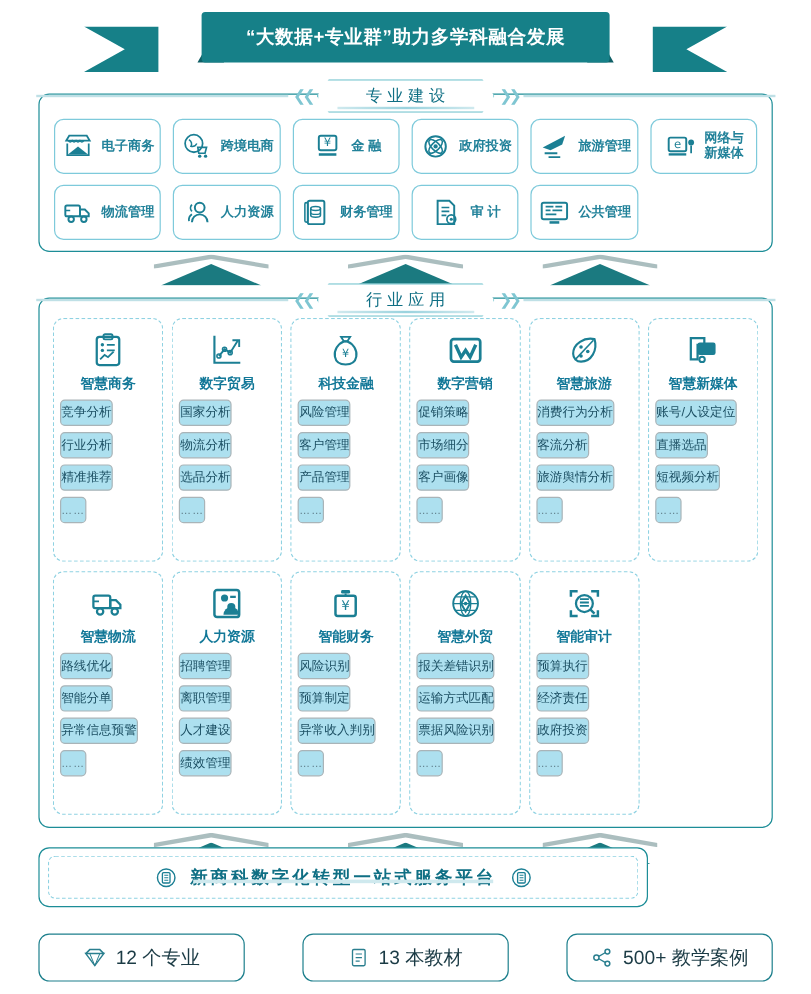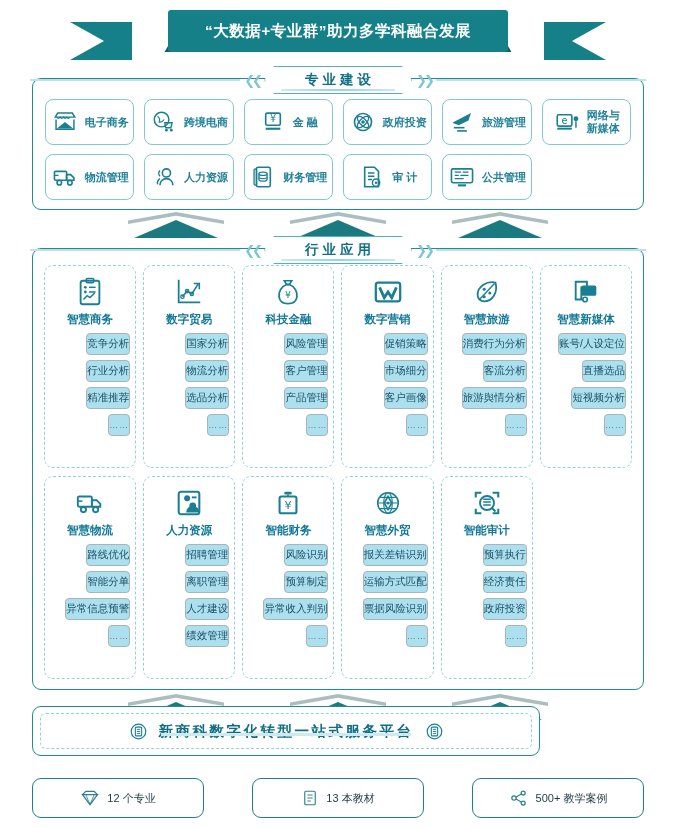--- a/index.html
+++ b/index.html
@@ -47,21 +47,21 @@
     display:flex;align-items:center;justify-content:center;
     z-index:5;
   }
   .hex{
     position:relative;background:#ffffff;border:1.4px solid #4fb4c0;
     height:26px;min-width:122px;padding:0 12px;
     display:flex;align-items:center;justify-content:center;
     clip-path:polygon(10px 0,calc(100% - 10px) 0,100% 50%,calc(100% - 10px) 100%,10px 100%,0 50%);
   }
   .hex-label{
-    font-size:13.5px;font-weight:bold;color:#0f6f84;letter-spacing:4px;
+    font-size:13.5px;font-weight:normal;color:#0f6f84;letter-spacing:4px;
     white-space:nowrap;padding-left:4px;
   }
   .hex-underline{
     position:absolute;left:16px;right:16px;bottom:2px;height:1.6px;
     background:linear-gradient(to right,#cfe9ee,#9ad3de,#cfe9ee);
   }
   .chev{color:#7fc6d2;font-size:13px;margin:0 4px;letter-spacing:-3px;}
   .chev-line{width:210px;height:1.4px;background:#bfe0e6;}
 
   
@@ -104,21 +104,21 @@
   .ind-row{display:grid;grid-template-columns:repeat(6,1fr);gap:7px;flex:1;}
   .group{
     border:1.4px dashed #8fd2e2;border-radius:9px;background:#fff;
     display:flex;flex-direction:column;align-items:center;
     padding:9px 5px 7px;box-sizing:border-box;
   }
   .group .gic{height:34px;display:flex;align-items:center;justify-content:center;}
   .group .gtitle{
     font-size:11.5px;font-weight:bold;color:#127898;margin:3px 0 6px;white-space:nowrap;
   }
-  .chips{display:flex;flex-direction:column;gap:5px;width:100%;align-items:flex-end;}
+  .chips{display:flex;flex-direction:column;gap:5px;width:100%;align-items:flex-start;}
   .chip{
     background:#ade0ef;border:1px solid #a9b4b8;border-radius:4px;
     height:22px;display:flex;align-items:center;justify-content:center;
     font-size:10.5px;color:#1c4f63;white-space:nowrap;box-sizing:border-box;
   }
   .chip.dots{color:#5d7a86;letter-spacing:1px;font-size:9px;}
 
   
   .platform{
     position:absolute;left:32px;top:706px;width:508px;height:50px;
@@ -142,21 +142,21 @@
   .footer{
     position:absolute;left:32px;top:776px;width:612px;height:44px;
     display:flex;align-items:center;justify-content:space-between;
   }
   .badge{
     flex:0 0 auto;min-width:172px;height:40px;
     border:1.6px solid #1c7f8c;border-radius:9px;background:#fff;
     display:flex;align-items:center;justify-content:center;gap:7px;
     padding:0 14px;box-sizing:border-box;
   }
-  .badge .btxt{font-size:11px;color:#1b3b45;white-space:nowrap;}
+  .badge .btxt{font-size:16px;color:#1b3b45;white-space:nowrap;}
   svg{display:block;}
 </style>
 </head>
 <body>
 
 <div class="page">
 
   <div class="banner">
     <div class="banner-wrap">
       <svg class="banner-tail left" viewBox="0 0 100 38">

